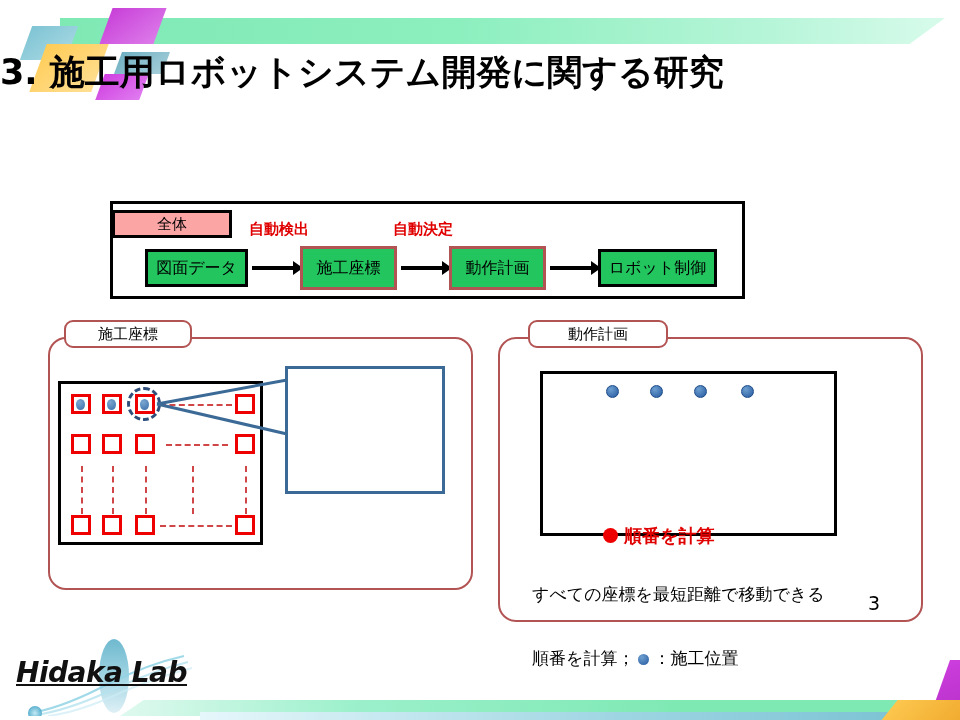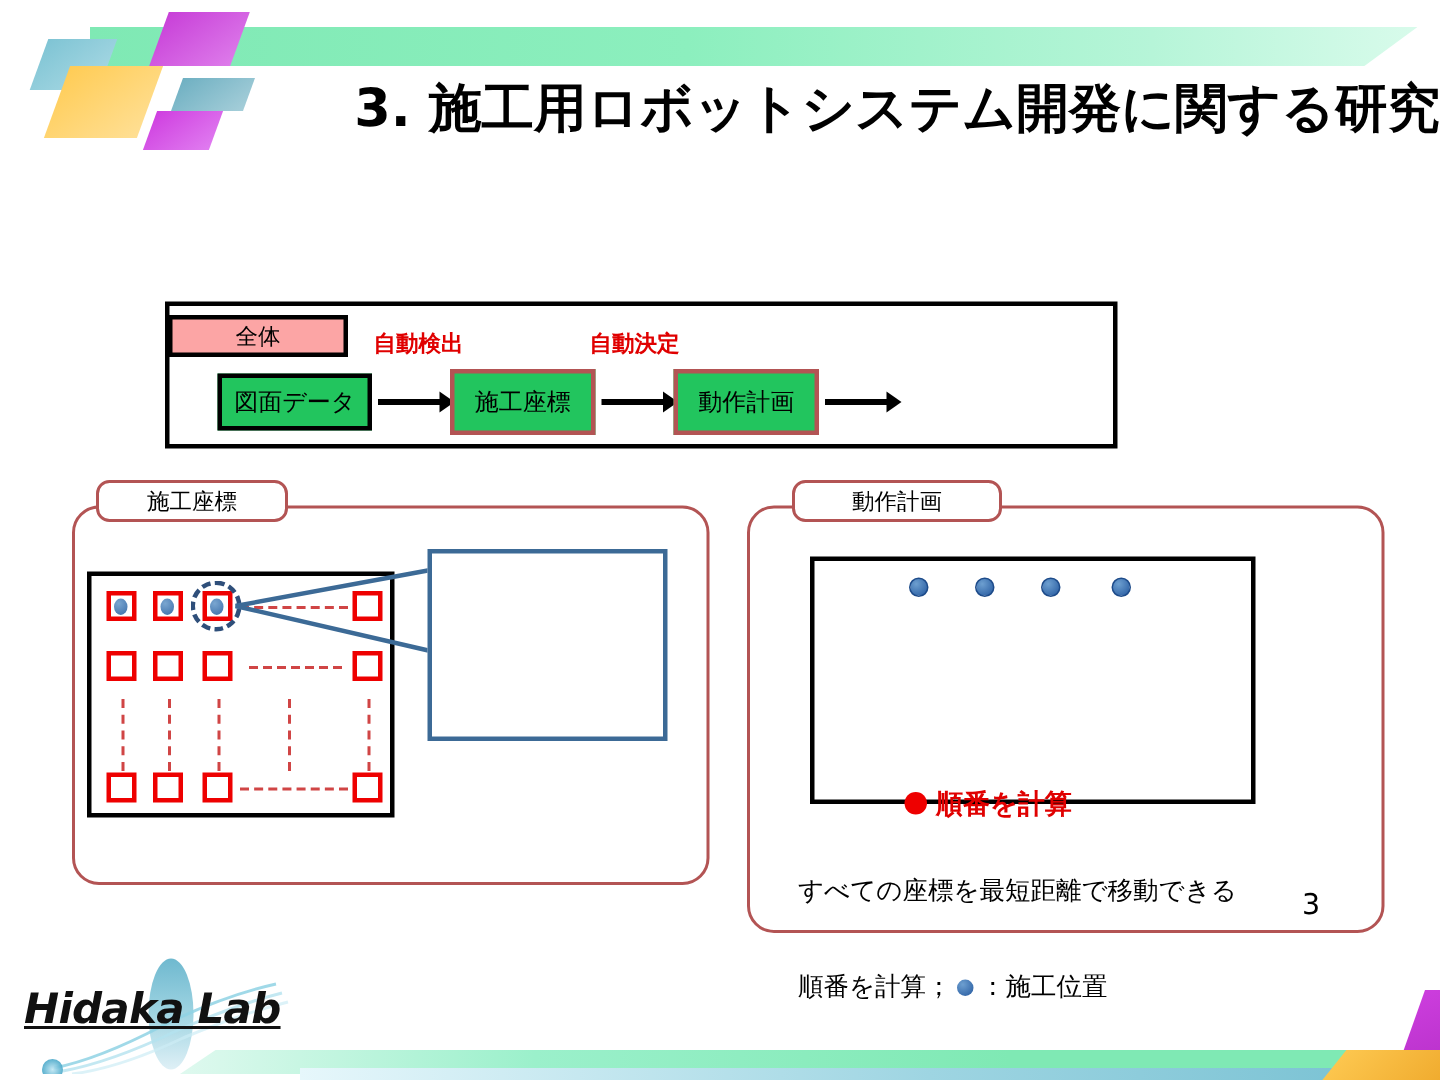--- a/index.html
+++ b/index.html
@@ -80,21 +80,21 @@
     width: 80px; height: 22px;
     background: linear-gradient(135deg, #ffcc55, #f0ab2e);
     clip-path: polygon(22% 0, 100% 0, 100% 100%, 0 100%);
   }
 
   
   .slide-title {
     position: absolute;
     left: 0; top: 49px;
     width: 960px;
-    text-align: right;
+    text-align: left;
     font-size: 35px;
     font-weight: bold;
     color: #000000;
     letter-spacing: 0px;
     font-family: "DejaVu Sans", "Liberation Sans", sans-serif;
   }
 
   
   .flow-outer {
     position: absolute;
@@ -338,20 +338,21 @@
 
   <div class="flow-node node-black" style="left:145px; top:249px; width:103px; height:38px;">図面データ</div>
   <div class="flow-arrow" style="left:252px; top:266px; width:42px;"></div>
 
   <div class="flow-node node-red" style="left:300px; top:246px; width:97px; height:44px;">施工座標</div>
   <div class="flow-arrow" style="left:401px; top:266px; width:42px;"></div>
 
   <div class="flow-node node-red" style="left:449px; top:246px; width:97px; height:44px;">動作計画</div>
   <div class="flow-arrow" style="left:550px; top:266px; width:42px;"></div>
 
+  <div class="flow-node node-black" style="left:598px; top:249px; width:119px; height:38px;">ロボット制御</div>
 
   <div class="flow-label" style="left:249px; top:220px;">自動検出</div>
   <div class="flow-label" style="left:393px; top:220px;">自動決定</div>
 
   <div class="panel" style="left:48px; top:337px; width:425px; height:253px;"></div>
   <div class="panel-tag" style="left:64px; top:320px; width:128px; height:28px;">施工座標</div>
 
   <div class="grid-frame"></div>
 
   <div class="cell" style="left:71px; top:394px;"></div>

